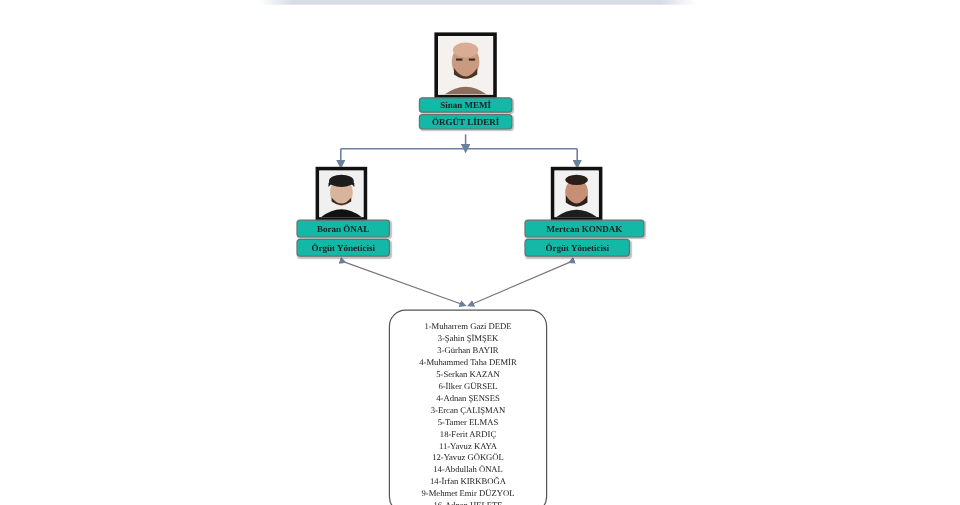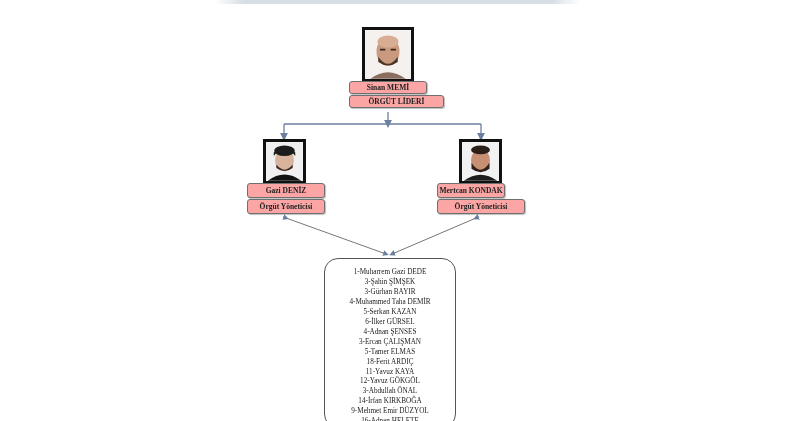--- a/index.html
+++ b/index.html
@@ -18,21 +18,21 @@
     border-radius: 3px; filter: blur(0.6px);
   }
   .photo {
     position: absolute; background: #fff; border: 3px solid #111;
     box-sizing: border-box; overflow: hidden;
   }
   .face { position: absolute; left: 0; top: 0; width: 100%; height: 100%; }
   .label-box {
     position: absolute; box-sizing: border-box;
     border: 1px solid #6f6f6f; border-radius: 3px;
-    background: #fca5a5; text-align: center;
+    background: #14b8a6; text-align: center;
     font-size: 7.5px; font-weight: bold; color: #222;
     box-shadow: 1px 1px 1px rgba(0,0,0,0.25);
     display: flex; align-items: center; justify-content: center;
   }
   .members-box {
     position: absolute; left: 324px; top: 258px; width: 132px; height: 170px;
     border: 1.5px solid #555; border-radius: 14px; box-sizing: border-box;
     background: #fff; text-align: center; padding-top: 9px;
   }
   .member {
@@ -70,57 +70,57 @@
     <rect width="52" height="55" fill="#f4f1ee"></rect>
     <ellipse cx="26" cy="24" rx="13" ry="16" fill="#c99a7f"></ellipse>
     <ellipse cx="26" cy="13" rx="12" ry="7" fill="#d8ad93"></ellipse>
     <rect x="17" y="21" width="6" height="2" fill="#3a2a22"></rect>
     <rect x="29" y="21" width="6" height="2" fill="#3a2a22"></rect>
     <path d="M15,30 Q26,46 37,30 L37,36 Q26,44 15,36 z" fill="#4a3426"></path>
     <path d="M6,55 Q26,40 46,55 z" fill="#8c6e5e"></path>
   </svg>
 </div>
 <div class="label-box" style="left:349px; top:81px; width:78px; height:13px;">Sinan MEMİ</div>
-<div class="label-box" style="left:349px; top:95px; width:95px; height:13px;">ÖRGÜT LİDERİ</div>
+<div class="label-box" style="left:349px; top:95px; width:78px; height:13px;">ÖRGÜT LİDERİ</div>
 
 <div class="photo" style="left:263px; top:139px; width:43px; height:45px;">
   <svg class="face" viewBox="0 0 43 45">
     <rect width="43" height="45" fill="#f0f0f0"></rect>
     <ellipse cx="21.5" cy="21" rx="11" ry="13" fill="#d9b49c"></ellipse>
     <path d="M9,16 Q21.5,0 34,16 L34,12 Q21.5,2 9,12 z" fill="#1a1a1a"></path>
     <ellipse cx="21.5" cy="10" rx="12" ry="6" fill="#1c1c1c"></ellipse>
     <path d="M12,26 Q21.5,38 31,26 L31,30 Q21.5,37 12,30 z" fill="#3a2a22"></path>
     <path d="M2,45 Q21.5,30 41,45 z" fill="#111"></path>
   </svg>
 </div>
-<div class="label-box" style="left:247px; top:183px; width:78px; height:15px;">Gazi DENİZ</div>
+<div class="label-box" style="left:247px; top:183px; width:78px; height:15px;">Boran ÖNAL</div>
 <div class="label-box" style="left:247px; top:199px; width:78px; height:15px;">Örgüt Yöneticisi</div>
 
 <div class="photo" style="left:459px; top:139px; width:43px; height:45px;">
   <svg class="face" viewBox="0 0 43 45">
     <rect width="43" height="45" fill="#f2f2f2"></rect>
     <ellipse cx="21.5" cy="21" rx="11" ry="13" fill="#c79075"></ellipse>
     <ellipse cx="21.5" cy="9" rx="11" ry="5" fill="#2b2019"></ellipse>
     <path d="M11,24 Q21.5,40 32,24 L32,31 Q21.5,39 11,31 z" fill="#2e211a"></path>
     <path d="M2,45 Q21.5,31 41,45 z" fill="#1d1d1d"></path>
   </svg>
 </div>
-<div class="label-box" style="left:437px; top:183px; width:68px; height:15px;">Mertcan KONDAK</div>
+<div class="label-box" style="left:437px; top:183px; width:100px; height:15px;">Mertcan KONDAK</div>
 <div class="label-box" style="left:437px; top:199px; width:88px; height:15px;">Örgüt Yöneticisi</div>
 
 <div class="members-box">
   <div class="member">1-Muharrem Gazi DEDE</div>
   <div class="member">3-Şahin ŞİMŞEK</div>
   <div class="member">3-Gürhan BAYIR</div>
   <div class="member">4-Muhammed Taha DEMİR</div>
   <div class="member">5-Serkan KAZAN</div>
   <div class="member">6-İlker GÜRSEL</div>
   <div class="member">4-Adnan ŞENSES</div>
   <div class="member">3-Ercan ÇALIŞMAN</div>
   <div class="member">5-Tamer ELMAS</div>
   <div class="member">18-Ferit ARDIÇ</div>
   <div class="member">11-Yavuz KAYA</div>
   <div class="member">12-Yavuz GÖKGÖL</div>
-  <div class="member">3-Abdullah ÖNAL</div>
+  <div class="member">14-Abdullah ÖNAL</div>
   <div class="member">14-İrfan KIRKBOĞA</div>
   <div class="member">9-Mehmet Emir DÜZYOL</div>
   <div class="member">16-Adnan HELETE</div>
 </div>
 
 </body></html>

